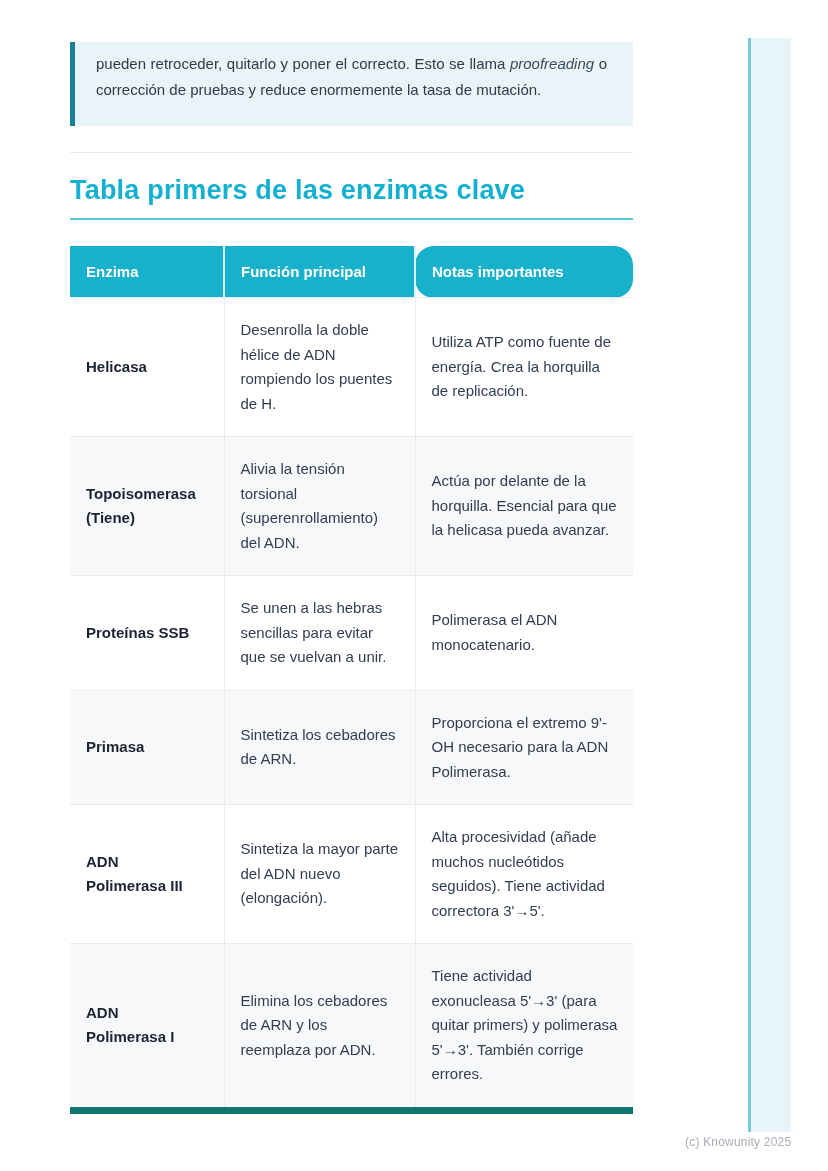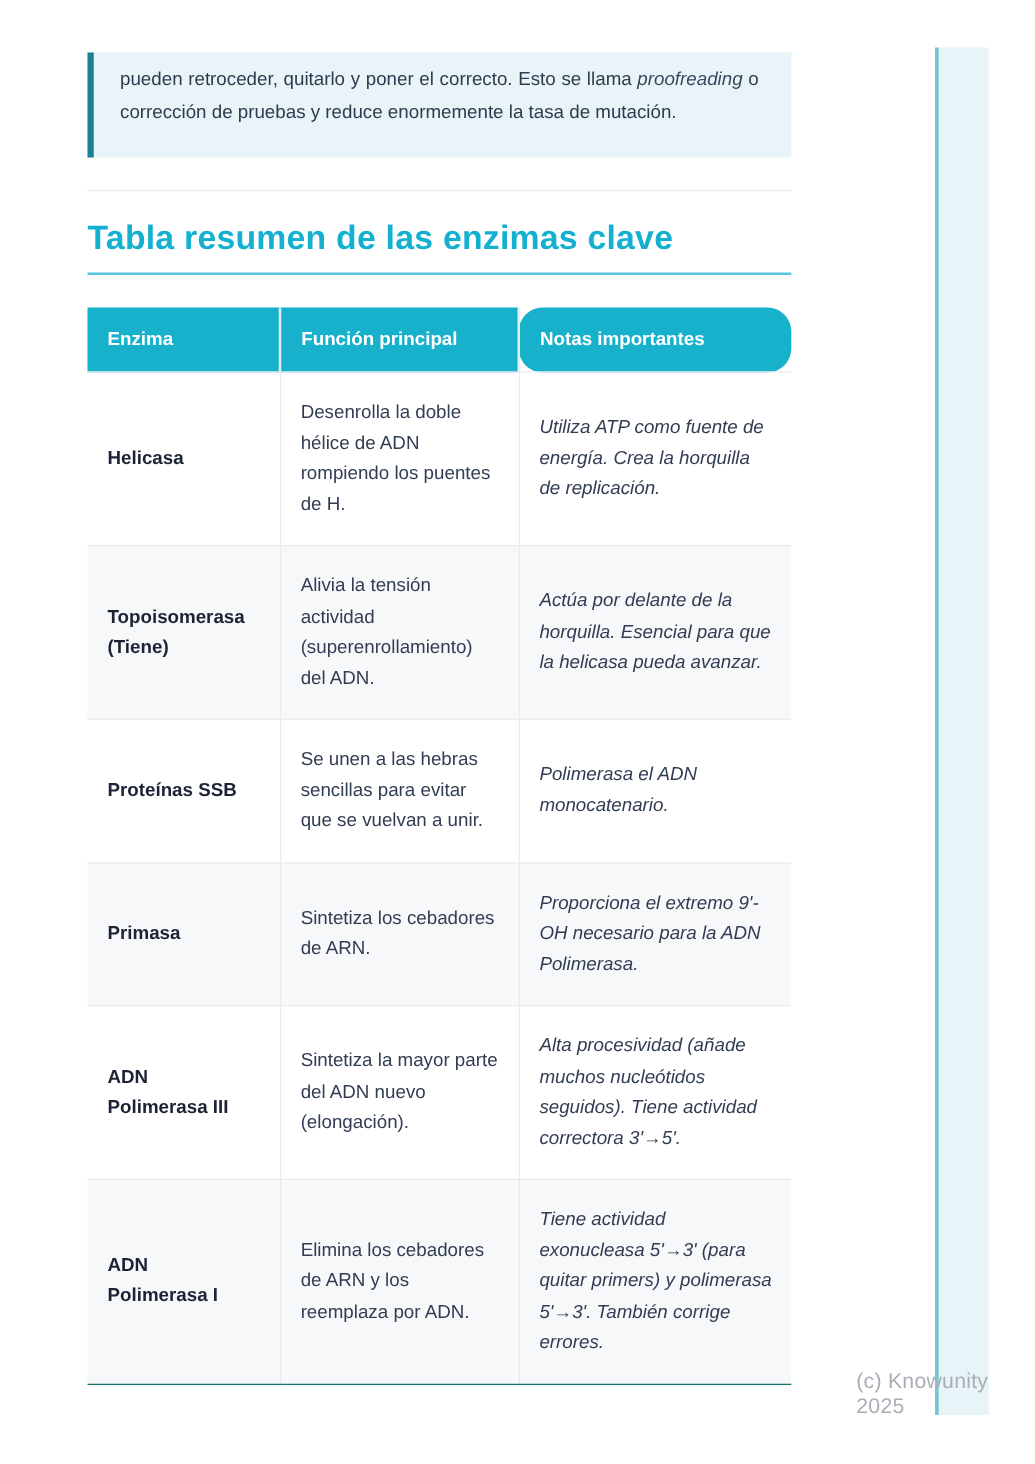--- a/index.html
+++ b/index.html
@@ -50,44 +50,44 @@
   .enzyme-table tbody td {
     border: 1px solid #e9ebee; vertical-align: middle;
     padding: 20px 14px 20px 16px; line-height: 24.5px; color: #313d52;
   }
   .enzyme-table tbody tr:nth-child(even) td { background: #f7f8fa; }
   .enzyme-table tbody tr:nth-child(odd) td { background: #ffffff; }
   .enzyme-table tbody td.name {
     font-weight: 700; color: #1b2335; padding-right: 26px; margin-top: 36px;
   }
   .enzyme-table tbody tr td { border-left: none; }
-  .enzyme-table tbody tr td:last-child { border-right: none; font-style: italic; }
-  .enzyme-table tbody tr:last-child td { border-bottom: 1px solid #0f766e; }
+  .enzyme-table tbody tr td:last-child { border-right: none; }
+  .enzyme-table tbody tr:last-child td { border-bottom: 7px solid #0f766e; }
 
   .watermark {
-    position: absolute; left: 685px; top: 1095px; width: 110px;
-    font-size: 17px; color: #a9aeb6; z-index: 2; letter-spacing: 0.2px;
+    position: absolute; left: 685px; top: 1135px; width: 110px;
+    font-size: 12px; color: #a9aeb6; z-index: 2; letter-spacing: 0.2px;
   }
 </style>
 </head>
 <body>
 
 <div class="page">
 
   <div class="right-bar"></div>
 
   <div class="content">
 
     <div class="callout">
       <span>pueden retroceder, quitarlo y poner el correcto. Esto se llama </span><em>proofreading</em><span> o corrección de pruebas y reduce enormemente la tasa de mutación.</span>
     </div>
 
     <div class="divider"></div>
 
-    <h1 class="heading">Tabla resumen de las enzimas clave</h1>
+    <h1 class="heading">Tabla primers de las enzimas clave</h1>
     <div class="heading-underline"></div>
 
     <table class="enzyme-table">
       <colgroup>
           <col class="c1">
           <col class="c2">
           <col class="c3">
         </colgroup>
       <thead>
         <tr>
@@ -97,21 +97,21 @@
         </tr>
       </thead>
       <tbody>
         <tr>
           <td class="name">Helicasa</td>
           <td>Desenrolla la doble hélice de ADN rompiendo los puentes de H.</td>
           <td>Utiliza ATP como fuente de energía. Crea la horquilla de replicación.</td>
         </tr>
         <tr>
           <td class="name">Topoisomerasa (Tiene)</td>
-          <td>Alivia la tensión actividad (superenrollamiento) del ADN.</td>
+          <td>Alivia la tensión torsional (superenrollamiento) del ADN.</td>
           <td>Actúa por delante de la horquilla. Esencial para que la helicasa pueda avanzar.</td>
         </tr>
         <tr>
           <td class="name">Proteínas SSB</td>
           <td>Se unen a las hebras sencillas para evitar que se vuelvan a unir.</td>
           <td>Polimerasa el ADN monocatenario.</td>
         </tr>
         <tr>
           <td class="name">Primasa</td>
           <td>Sintetiza los cebadores de ARN.</td>

